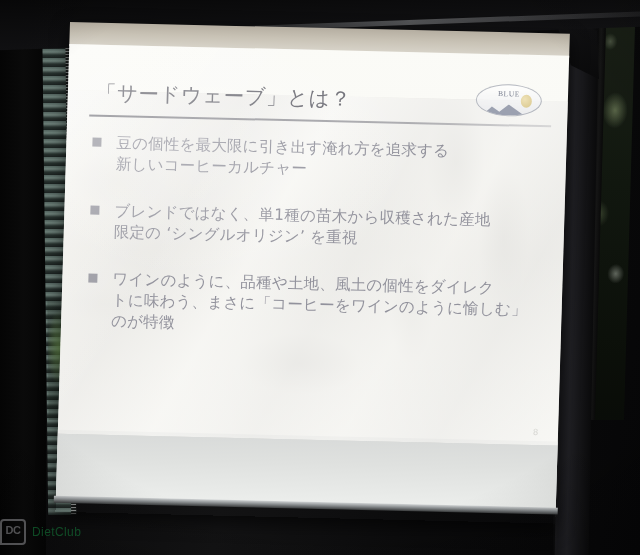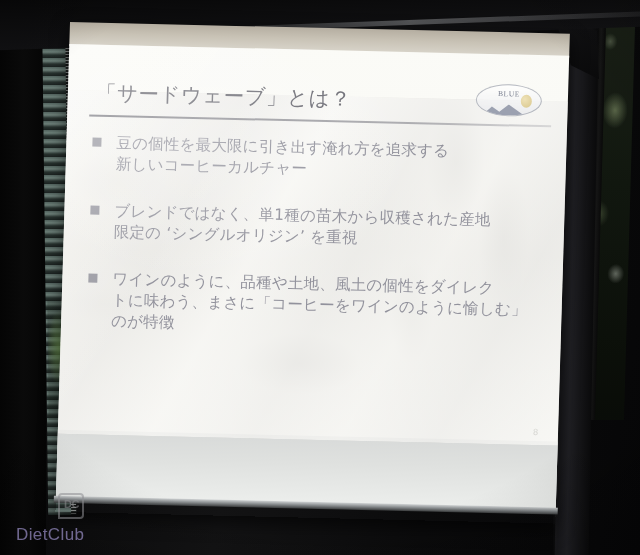--- a/index.html
+++ b/index.html
@@ -351,44 +351,43 @@
     height: 454px;
     background:
       linear-gradient(124deg, rgba(255,255,255,0.28) 0%, rgba(255,255,255,0.0) 34%),
       radial-gradient(ellipse 320px 200px at 28% 22%, rgba(255,255,255,0.22), rgba(255,255,255,0) 70%);
     pointer-events: none;
   }
 
   
   .watermark {
     position: absolute;
-    left: 16px;
+    left: 0;
     bottom: 10px;
     display: flex;
-    align-items: flex-end;
+    align-items: center;
     gap: 6px;
     opacity: 0.55;
-    flex-direction: column;
   }
   .wm-badge {
     width: 22px;
     height: 22px;
     border: 2px solid #8e8e92;
     border-radius: 4px 4px 4px 0;
     color: #8e8e92;
     font-size: 11px;
     font-weight: bold;
     line-height: 19px;
     text-align: center;
     letter-spacing: -0.5px;
     font-family: "Liberation Sans", sans-serif;
   }
   .wm-text {
-    color: #c4b5fd;
-    font-size: 17px;
+    color: #15803d;
+    font-size: 12px;
     letter-spacing: 0.4px;
     font-family: "Liberation Sans", sans-serif;
   }
 
   
   .vignette {
     position: absolute;
     inset: 0;
     pointer-events: none;
     background: radial-gradient(ellipse 105% 95% at 50% 45%, rgba(0,0,0,0) 52%, rgba(0,0,0,0.42) 100%);

